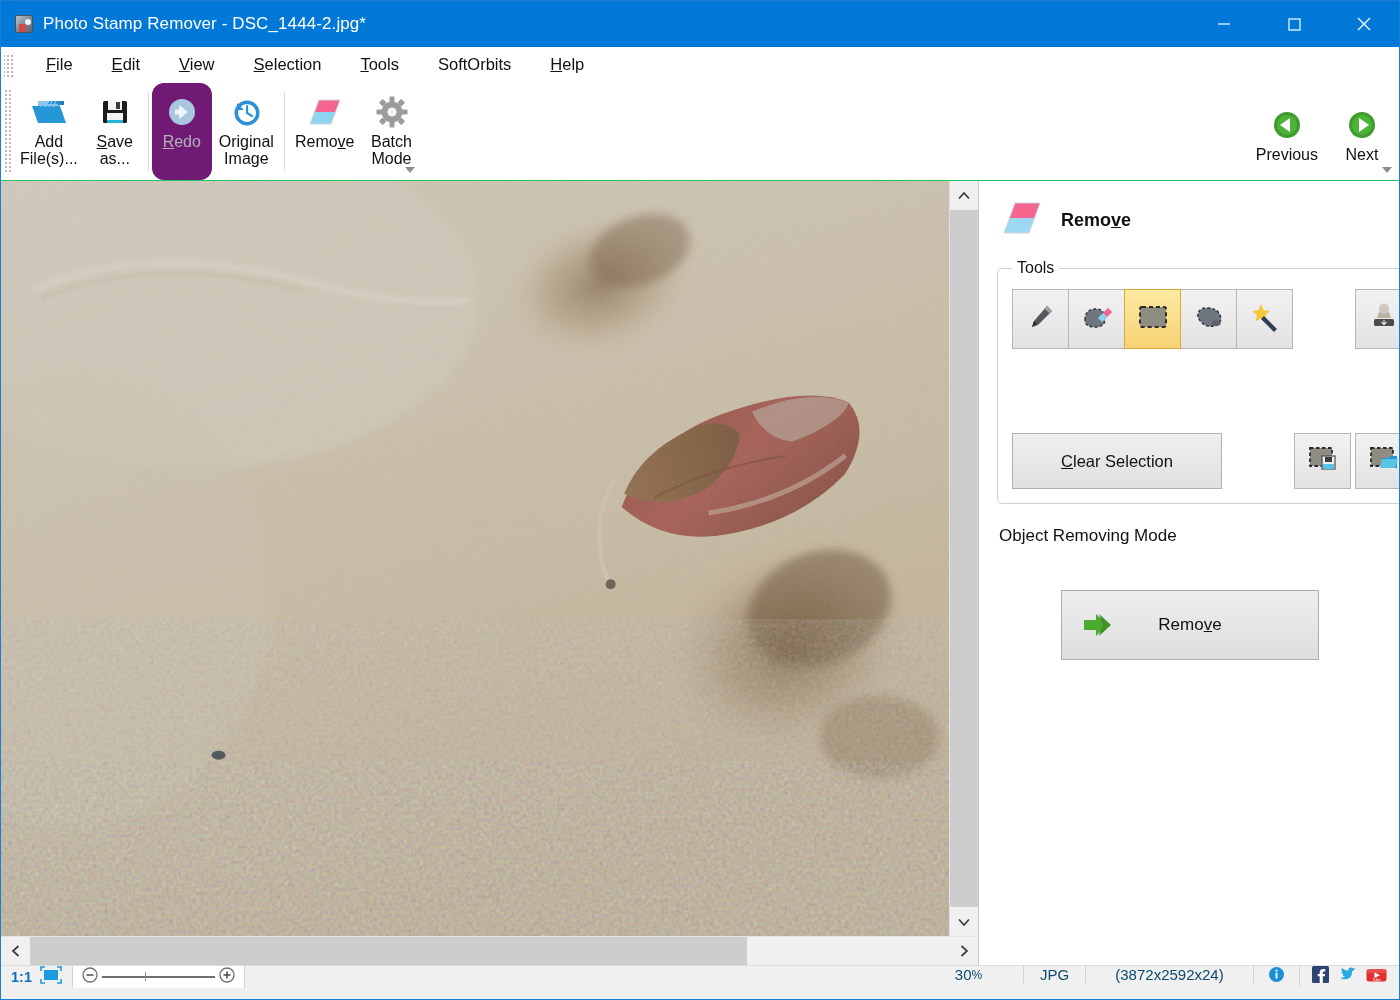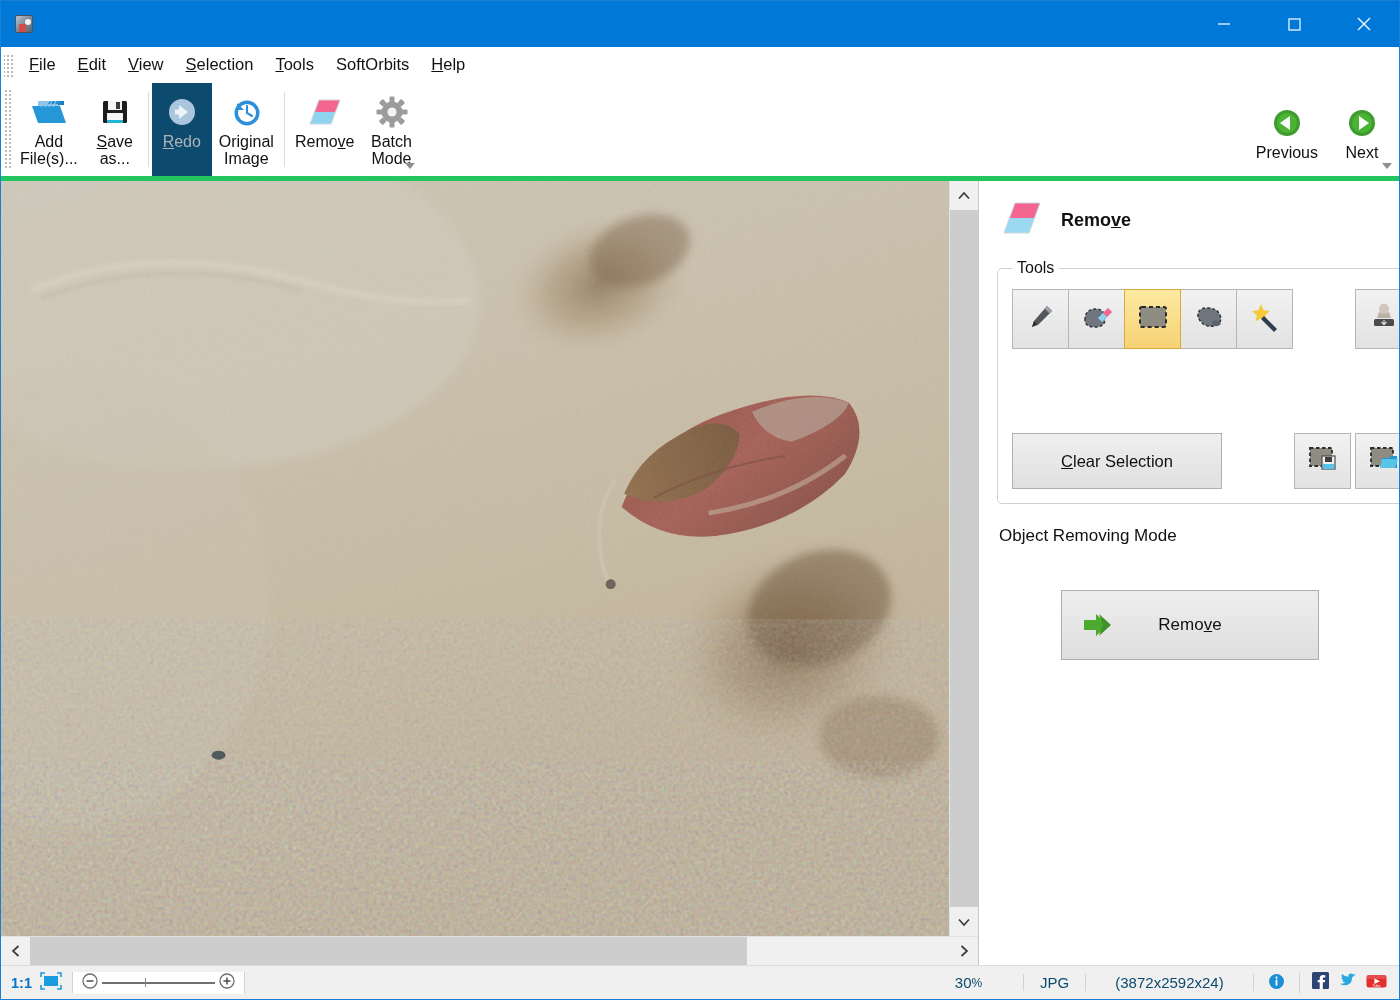--- a/index.html
+++ b/index.html
@@ -44,50 +44,51 @@
     width: 70px; height: 46px; display: flex; align-items: center;
     justify-content: center;
   }
   .win-btn svg { display: block; }
 
   
   .menubar {
     height: 36px; flex: 0 0 36px; background: #fff;
     display: flex; align-items: center; position: relative;
     border-bottom: 1px solid #fff;
+    gap: 17px;
   }
   .grip {
     width: 9px; height: 24px; margin-left: 3px; margin-right: 5px;
     flex: 0 0 9px;
     background-image: radial-gradient(#b8b8b8 1px, transparent 1.2px);
     background-size: 4px 4px; background-position: 2px 1px;
   }
   .menu-item {
     font-size: 16.5px; color: #111; padding: 3px 11px; white-space: nowrap;
   }
   .menu-item u { text-decoration: underline; }
 
   
   .toolbar {
     height: 98px; flex: 0 0 98px; background: #fff;
     display: flex; align-items: stretch; position: relative;
-    border-bottom: 5px solid #22c55e;
+    border-bottom: 1px solid #22c55e;
   }
   .tb-grip {
     width: 9px; margin-left: 3px; margin-top: 6px; margin-bottom: 6px;
     flex: 0 0 9px;
     background-image: radial-gradient(#bcbcbc 1px, transparent 1.2px);
     background-size: 4px 4px;
   }
   .tb-btn {
     display: flex; flex-direction: column; align-items: center;
     justify-content: flex-start; padding: 8px 7px 4px; min-width: 60px;
     cursor: default; position: relative;
   }
-  .tb-btn.pressed { background: #0c4a6e; }
+  .tb-btn.pressed { background: #701a75; border-radius: 12px; }
   .tb-ico { height: 42px; display: flex; align-items: center; justify-content: center; }
   .tb-lbl {
     font-size: 16px; color: #111; text-align: center; line-height: 1.06;
     margin-top: 1px; white-space: nowrap;
   }
   .tb-lbl.dim { color: #aeb3b8; }
   .tb-sep {
     width: 1px; background: #dcdcdc; margin: 9px 3px 9px 3px;
   }
   .tb-right {
@@ -222,21 +223,21 @@
     position: relative;
   }
   .remove-btn .r-ico { position: absolute; left: 20px; display: flex; }
   .remove-btn .r-lbl {
     width: 100%; text-align: center; font-size: 17px; color: #111;
   }
 
   
   .statusbar {
     height: 34px; flex: 0 0 34px; background: #f0f0f0;
-    display: flex; align-items: center; border-top: 1px solid #dcdcdc;
+    display: flex; align-items: flex-start; border-top: 1px solid #dcdcdc;
   }
   .sb-cell {
     display: flex; align-items: center; justify-content: center;
     border-right: 1px solid #d2d2d2; padding: 0 10px; font-size: 15px;
     color: #0c4a6e; white-space: nowrap;
   }
   .sb-ratio { color: #0b72c4; font-weight: bold; font-size: 14.5px; gap: 8px; }
   .sb-zoomwrap {
     background: #fff; border-right: 1px solid #d2d2d2; display: flex;
     align-items: center; padding: 0 8px; width: 172px;
@@ -254,20 +255,21 @@
   .sb-social { display: flex; align-items: center; gap: 9px; padding: 0 12px; }
   .u-underline { text-decoration: underline; }
 </style>
 </head>
 <body>
 
 <div id="app">
 
   <div class="titlebar">
     <div class="title-icon"></div>
+    <div class="title-text">Photo Stamp Remover - DSC_1444-2.jpg*</div>
     <div class="win-controls">
       <div class="win-btn">
         <svg width="22" height="22" viewBox="0 0 22 22">
             <line x1="5" y1="11" x2="17" y2="11" stroke="#d6ecff" stroke-width="1.4"></line>
           </svg>
       </div>
       <div class="win-btn">
         <svg width="22" height="22" viewBox="0 0 22 22">
             <rect x="6" y="6" width="11" height="11" fill="none" stroke="#d6ecff" stroke-width="1.4"></rect>
           </svg>

